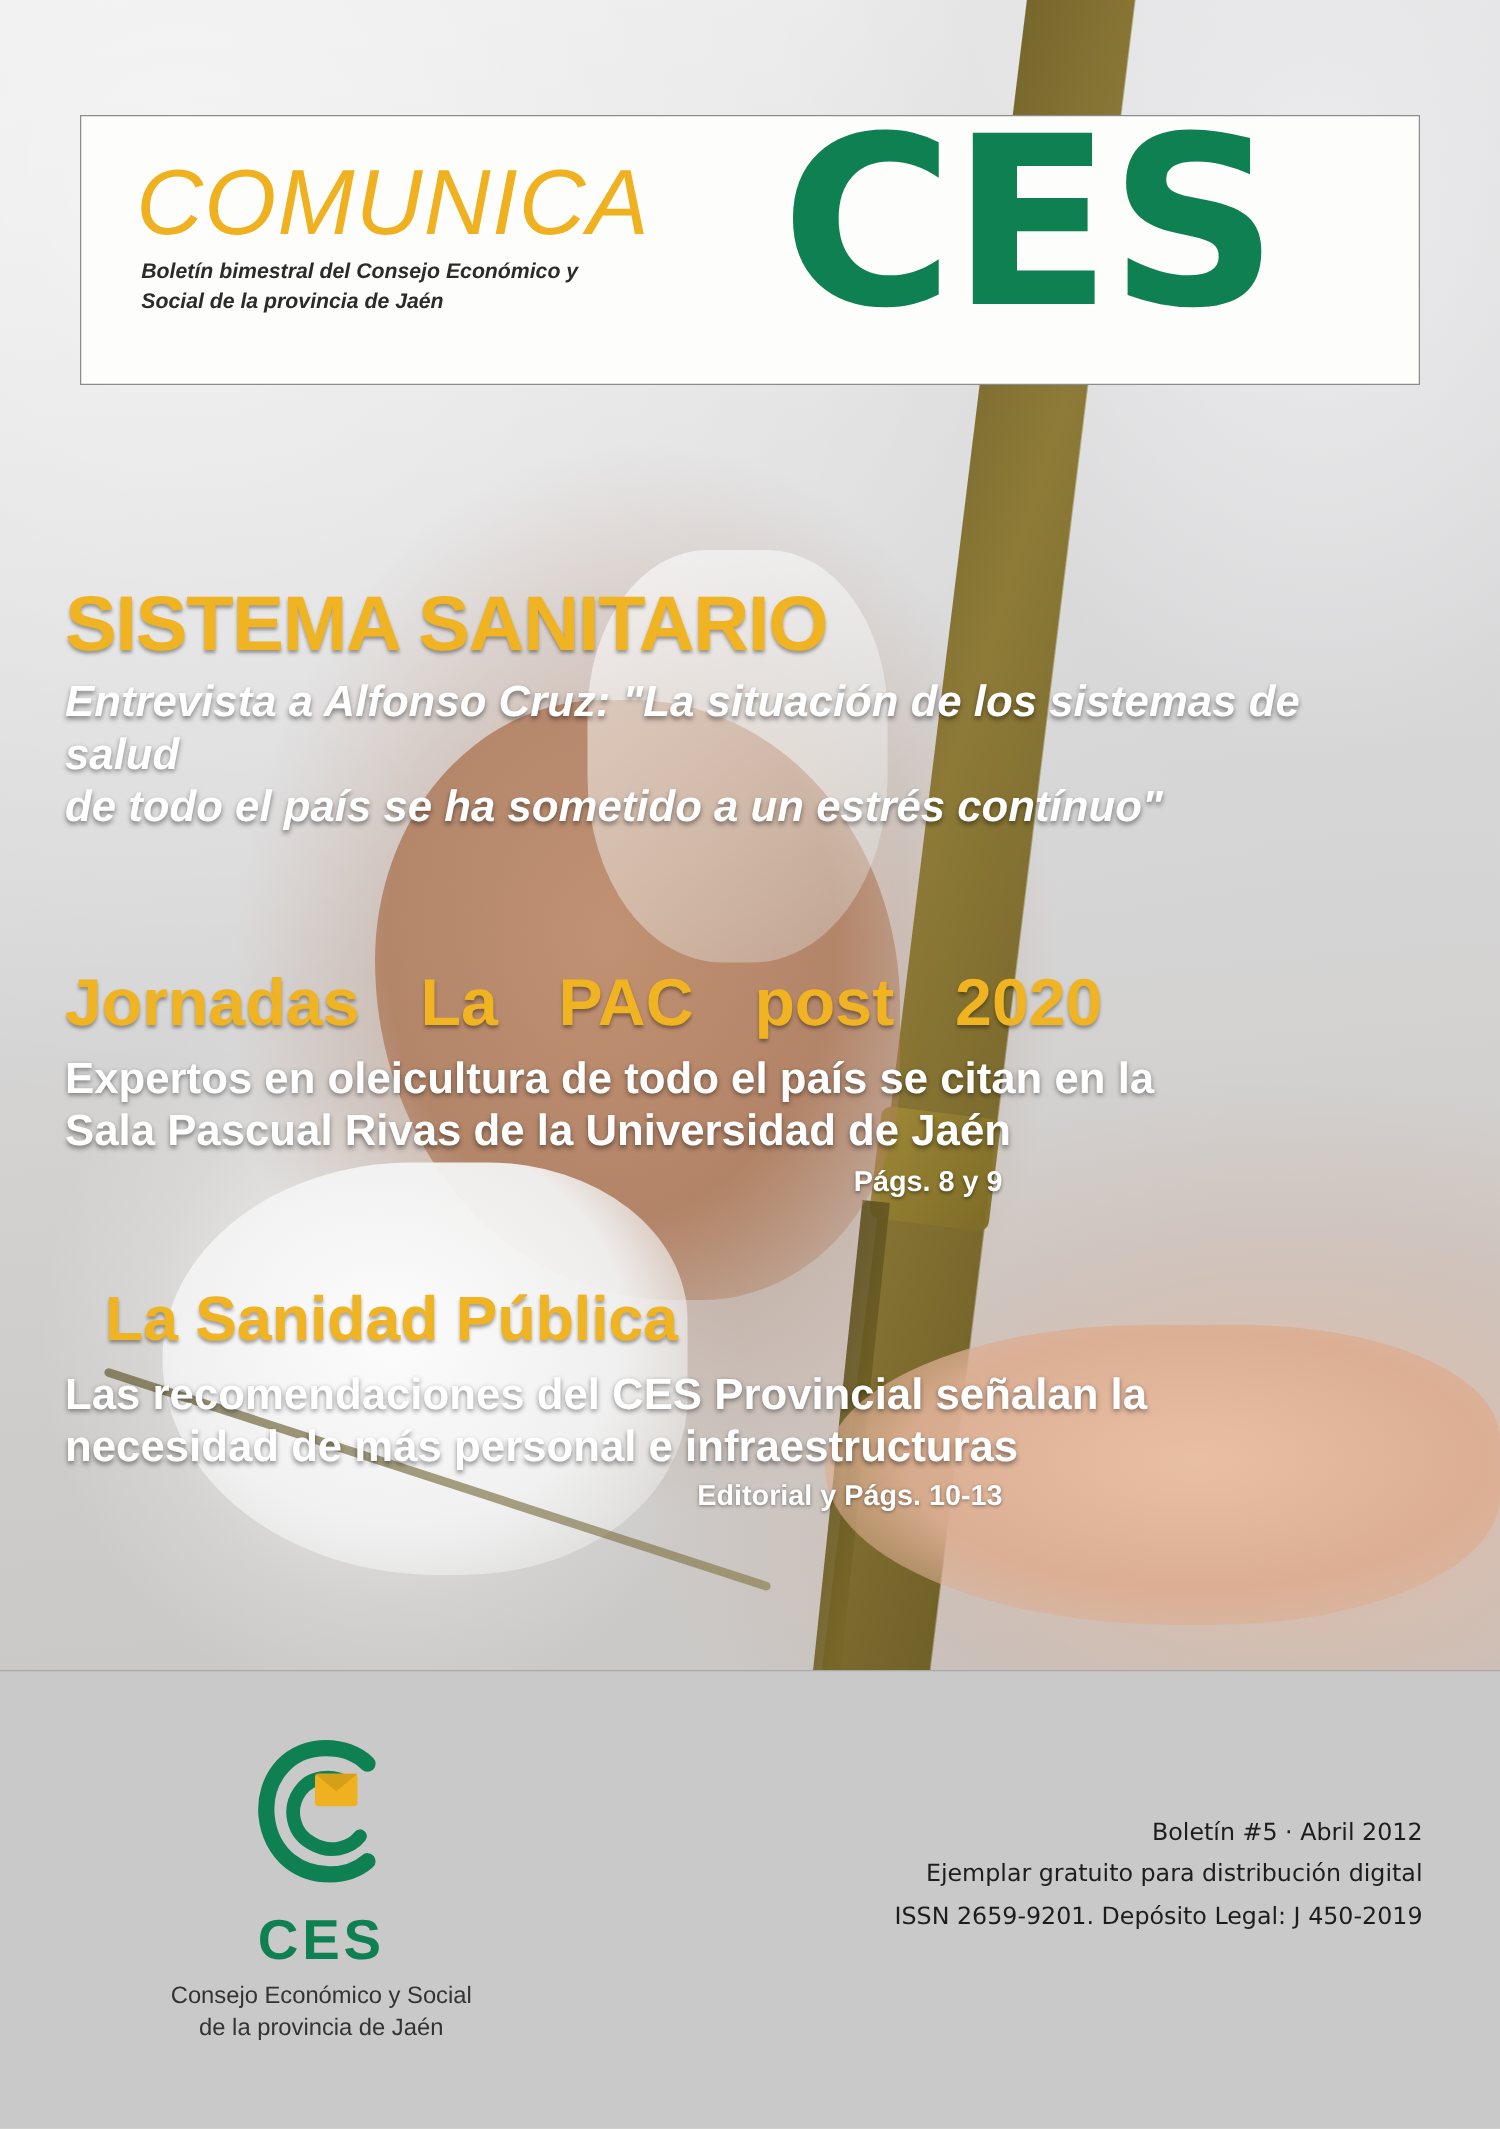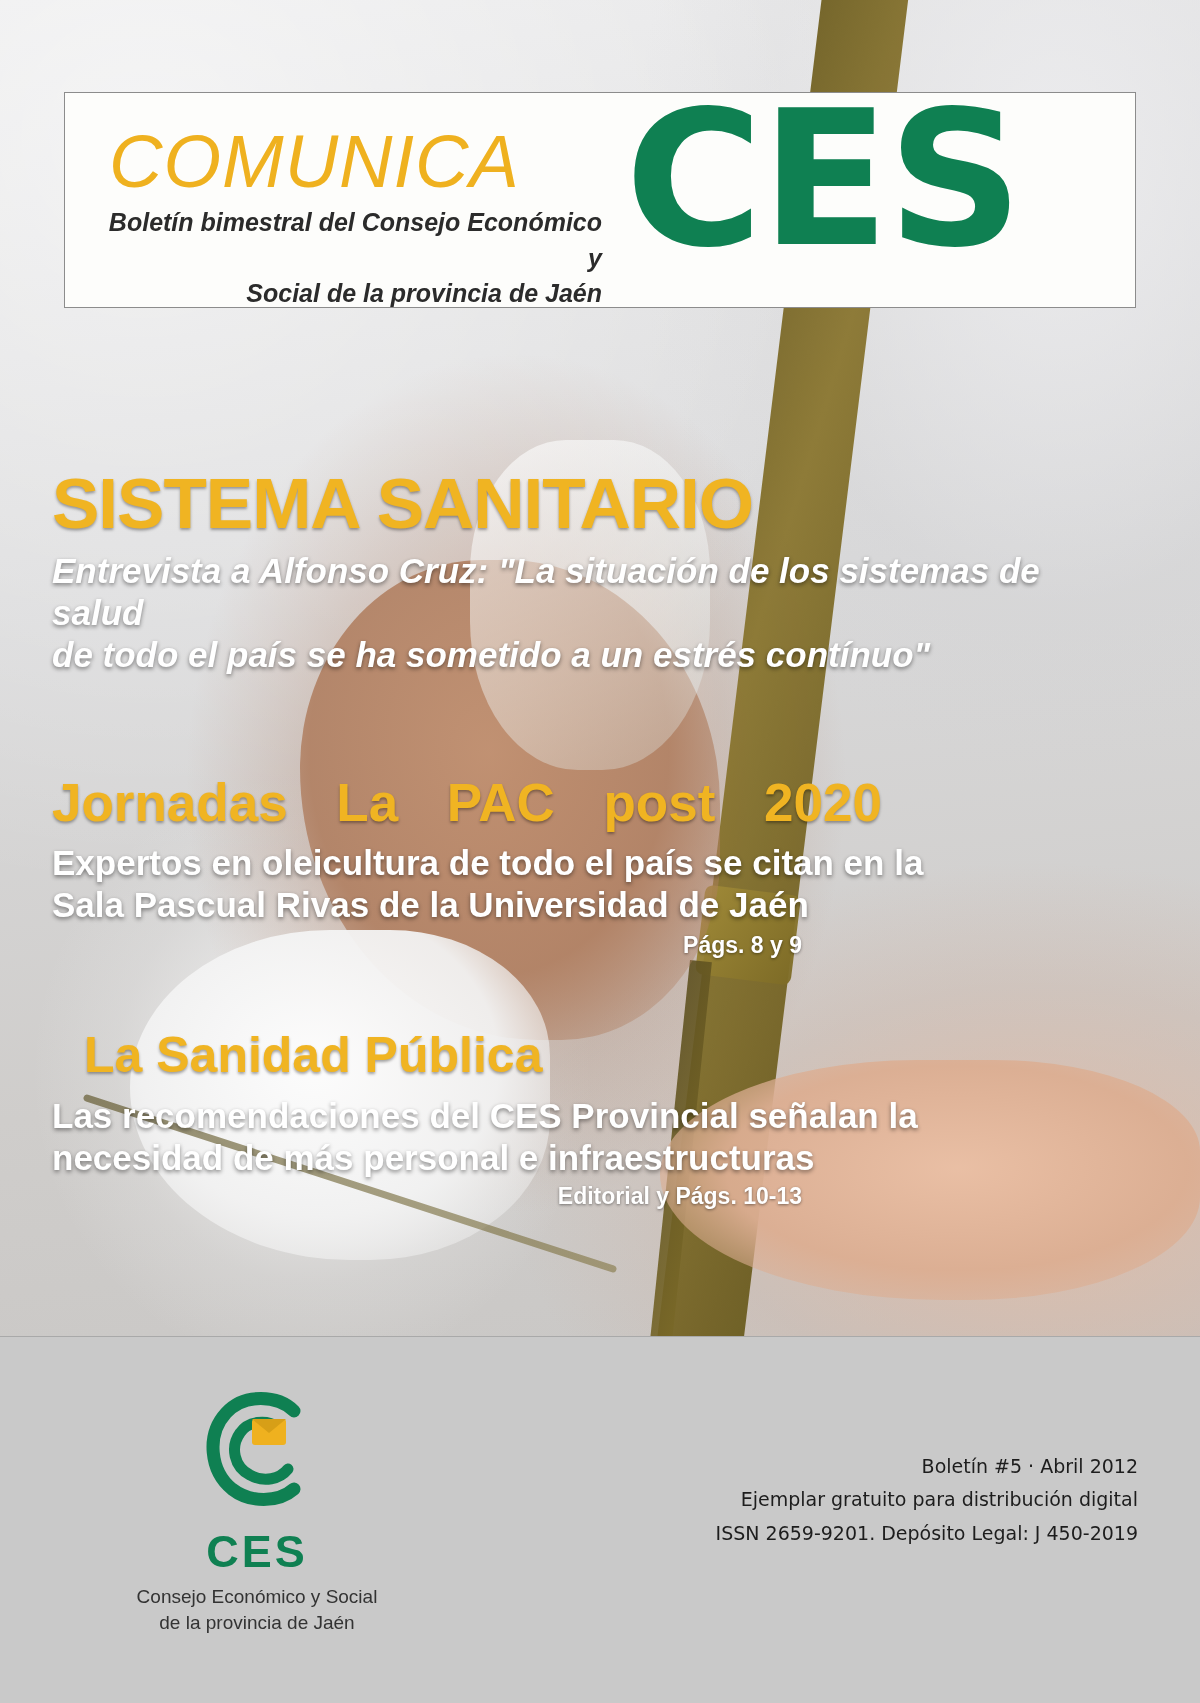--- a/index.html
+++ b/index.html
@@ -133,21 +133,20 @@
     width: 1072px;
     height: 216px;
     background: #fdfdfb;
     border: 1px solid #8c8c8c;
     box-sizing: border-box;
   }
   .mast-inner {
     position: relative;
     width: 100%;
     height: 100%;
-    text-align: right;
   }
   .mast-comunica {
     position: absolute;
     left: 44px;
     top: 26px;
     font-size: 74px;
     letter-spacing: 1px;
     font-style: italic;
     font-weight: 400;
     color: #efb11f;
@@ -160,24 +159,24 @@
     top: -8px;
     font-size: 188px;
     font-weight: 700;
     color: #0f8052;
     letter-spacing: -2px;
     line-height: 1;
     font-family: "DejaVu Sans", sans-serif;
   }
   .mast-sub {
     position: absolute;
-    left: 37px;
+    left: 48px;
     top: 112px;
     width: 500px;
-    font-size: 25px;
+    font-size: 17px;
     font-style: italic;
     font-weight: 700;
     line-height: 1.42;
     color: #2b2b2b;
   }
 
   
   .block {
     position: absolute;
     left: 52px;
@@ -197,21 +196,21 @@
   }
   .pages {
     color: #ffffff;
     font-weight: 700;
     text-align: right;
     text-shadow: 0 1px 3px rgba(0,0,0,0.45);
   }
 
   
   .s1 { top: 468px; }
-  .s1 .kicker { font-size: 71px; letter-spacing: -1px; }
+  .s1 .kicker { font-size: 62px; letter-spacing: -1px; }
   .s1 .deck { font-size: 35px; font-style: italic; margin-top: 10px; }
   .s1 .pages { font-size: 23px; margin-top: 6px; padding-right: 168px; }
 
   
   .s2 { top: 776px; }
   .s2 .kicker {
     font-size: 53px;
     display: flex;
     justify-content: space-between;
     width: 830px;

